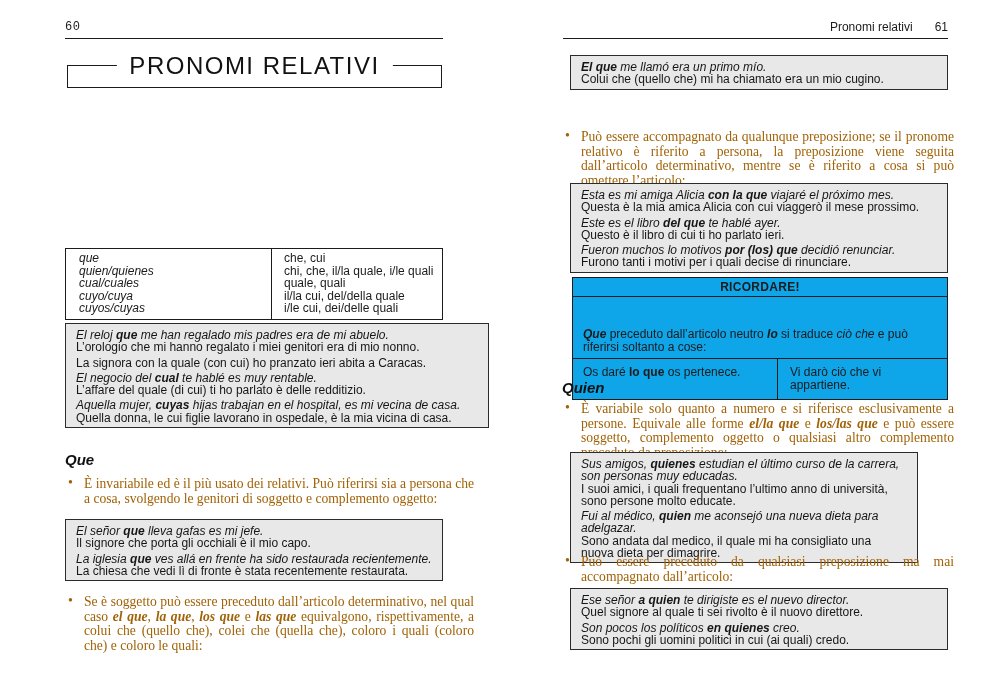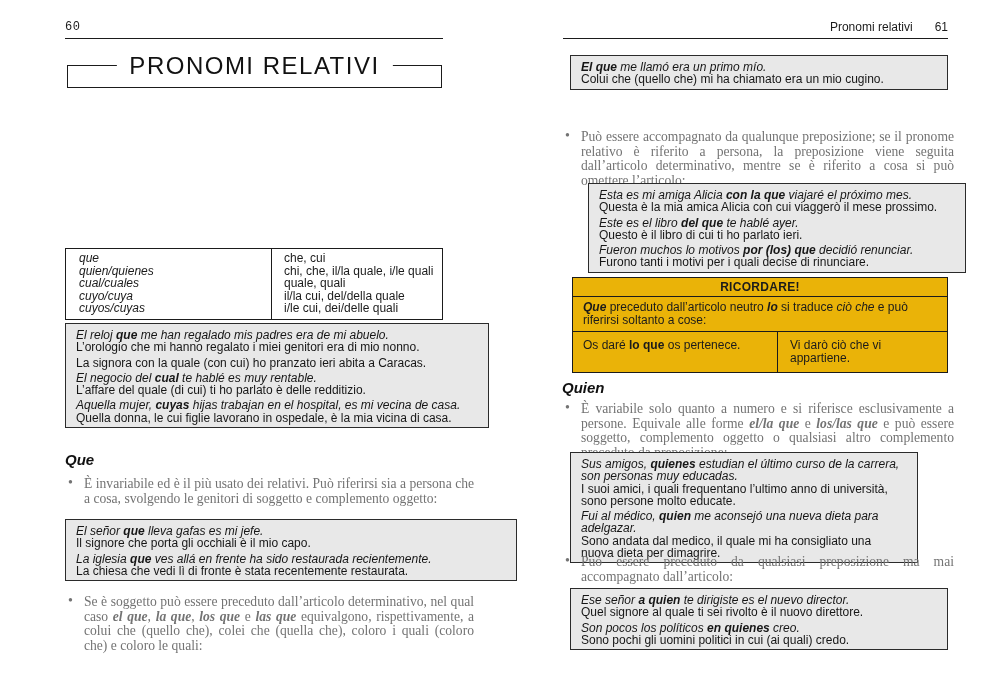--- a/index.html
+++ b/index.html
@@ -26,31 +26,31 @@
 
   
   .xbox{background:#e8e8e8;border:1.2px solid #2b2b2b;padding:5px 10px 3px 10px;
     font-size:12px;line-height:12.3px;color:#161616;}
   .xpair{margin-bottom:3px;}
   .xpair:last-child{margin-bottom:0;}
   .es{font-style:italic;}
   .es strong{font-weight:bold;}
 
   
-  .btxt{font-size:13.6px;line-height:14.6px;text-align:justify;color:#737373;}
+  .btxt{font-size:13.6px;line-height:14.6px;text-align:justify;color:#a16207;}
   .bullet{padding-left:19px;position:absolute;}
   .bullet::before{content:"\2022";position:absolute;left:3px;top:-1px;font-size:14px;}
   .btxt strong{font-weight:bold;font-style:italic;}
 
   .heading{font-size:15px;font-weight:bold;font-style:italic;color:#111;}
 
   
-  .ricbox{border:1.3px solid #1b1b1b;background:#eab308;font-size:12px;line-height:12.8px;}
+  .ricbox{border:1.3px solid #1b1b1b;background:#0ea5e9;font-size:12px;line-height:12.8px;}
   .ric-title{text-align:center;font-weight:bold;padding:3px 0 2px 0;border-bottom:1.3px solid #1b1b1b;letter-spacing:0.3px;}
-  .ric-body{padding:4px 10px 5px 10px;border-bottom:1.3px solid #1b1b1b;}
+  .ric-body{padding:4px 10px 5px 10px;border-bottom:1.3px solid #1b1b1b;margin-top:27px;}
   .ric-body strong{font-weight:bold;font-style:italic;}
   .ric-row{display:flex;}
   .ric-cell-es{width:188px;border-right:1.3px solid #1b1b1b;padding:7px 6px 7px 10px;}
   .ric-cell-es strong{font-weight:bold;}
   .ric-cell-it{flex:1;padding:7px 6px 7px 12px;}
 
   .runhead{font-size:12px;text-align:right;}
   .runhead .rh-num{display:inline-block;margin-left:22px;}
 </style>
 </head>
@@ -100,21 +100,21 @@
       <div class="xpair">
         <div class="es">Aquella mujer, <strong>cuyas</strong> hijas trabajan en el hospital, es mi vecina de casa.</div>
         <div class="it">Quella donna, le cui figlie lavorano in ospedale, è la mia vicina di casa.</div>
       </div>
     </div>
 
     <div class="abs sans heading" style="left:65px;top:451px;">Que</div>
 
     <div class="abs serif btxt bullet" style="left:65px;top:477px;width:409px;">È invariabile ed è il più usato dei relativi. Può riferirsi sia a persona che a cosa, svolgendo le genitori di soggetto e complemento oggetto:</div>
 
-    <div class="abs xbox sans" style="left:65px;top:519px;width:452px;">
+    <div class="abs xbox sans" style="left:65px;top:519px;width:378px;">
       <div class="xpair">
         <div class="es">El señor <strong>que</strong> lleva gafas es mi jefe.</div>
         <div class="it">Il signore che porta gli occhiali è il mio capo.</div>
       </div>
       <div class="xpair">
         <div class="es">La iglesia <strong>que</strong> ves allá en frente ha sido restaurada recientemente.</div>
         <div class="it">La chiesa che vedi lì di fronte è stata recentemente restaurata.</div>
       </div>
     </div>
 
@@ -132,21 +132,21 @@
 
     <div class="abs xbox sans" style="left:570px;top:55px;width:378px;">
       <div class="xpair">
         <div class="es"><strong>El que</strong> me llamó era un primo mío.</div>
         <div class="it">Colui che (quello che) mi ha chiamato era un mio cugino.</div>
       </div>
     </div>
 
     <div class="abs serif btxt bullet" style="left:562px;top:130px;width:392px;">Può essere accompagnato da qualunque preposizione; se il pronome relativo è riferito a persona, la preposizione viene seguita dall’articolo determinativo, mentre se è riferito a cosa si può omettere l’articolo:</div>
 
-    <div class="abs xbox sans" style="left:588px;top:183px;width:378px;">
+    <div class="abs xbox sans" style="left:570px;top:183px;width:378px;">
       <div class="xpair">
         <div class="es">Esta es mi amiga Alicia <strong>con la que</strong> viajaré el próximo mes.</div>
         <div class="it">Questa è la mia amica Alicia con cui viaggerò il mese prossimo.</div>
       </div>
       <div class="xpair">
         <div class="es">Este es el libro <strong>del que</strong> te hablé ayer.</div>
         <div class="it">Questo è il libro di cui ti ho parlato ieri.</div>
       </div>
       <div class="xpair">
         <div class="es">Fueron muchos lo motivos <strong>por (los) que</strong> decidió renunciar.</div>

